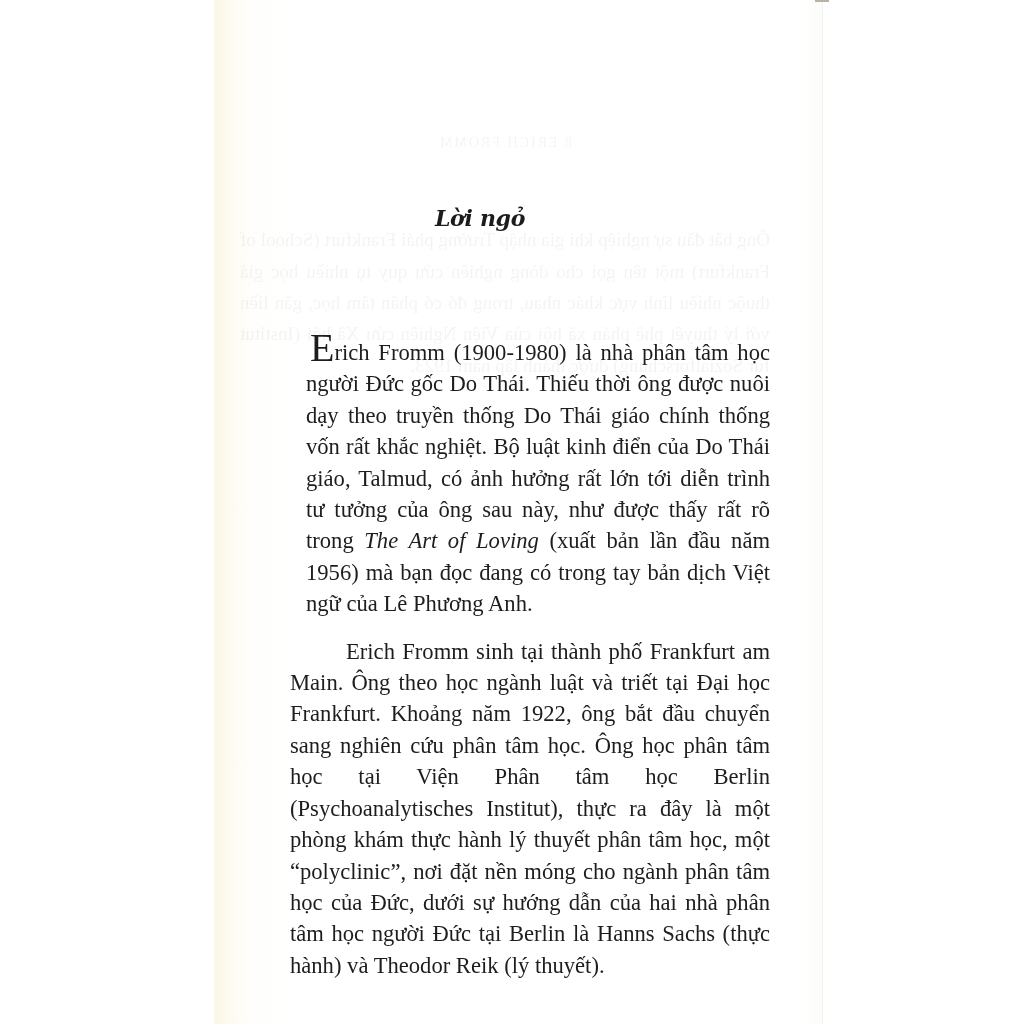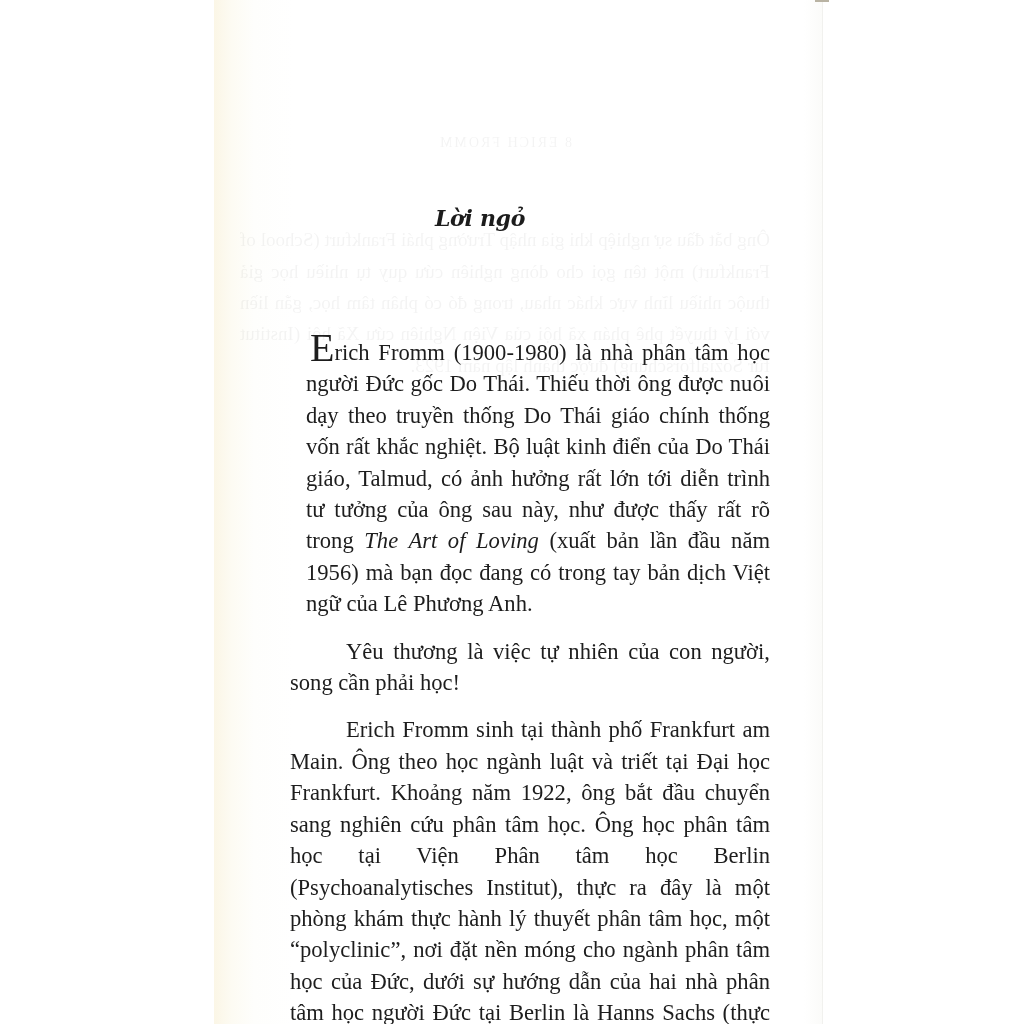--- a/index.html
+++ b/index.html
@@ -95,15 +95,14 @@
 
 <div class="ghost">
   <div style="text-align:center;margin-bottom:34px;font-size:14px;letter-spacing:2px;">8   ERICH FROMM</div>
   <div>Ông bắt đầu sự nghiệp khi gia nhập Trường phái Frankfurt (School of Frankfurt) một tên gọi cho dòng nghiên cứu quy tụ nhiều học giả thuộc nhiều lĩnh vực khác nhau, trong đó có phân tâm học, gắn liền với lý thuyết phê phán xã hội của Viện Nghiên cứu Xã hội (Institut für Sozialforschung) được thành lập năm 1923.</div>
 </div>
 
 <h1 class="title">Lời ngỏ</h1>
 
 <div class="body-text">
   <p class="first"><span class="dropcap">E</span><span>rich Fromm (1900-1980) là nhà phân tâm học người Đức gốc Do Thái. Thiếu thời ông được nuôi dạy theo truyền thống Do Thái giáo chính thống vốn rất khắc nghiệt. Bộ luật kinh điển của Do Thái giáo, Talmud, có ảnh hưởng rất lớn tới diễn trình tư tưởng của ông sau này, như được thấy rất rõ trong </span><span class="italic">The Art of Loving</span><span> (xuất bản lần đầu năm 1956) mà bạn đọc đang có trong tay bản dịch Việt ngữ của Lê Phương Anh.</span></p>
-  <p class="gap">Yêu thương là việc tự nhiên của con người, song cần phải học!</p>
   <p class="gap">Erich Fromm sinh tại thành phố Frankfurt am Main. Ông theo học ngành luật và triết tại Đại học Frankfurt. Khoảng năm 1922, ông bắt đầu chuyển sang nghiên cứu phân tâm học. Ông học phân tâm học tại Viện Phân tâm học Berlin (Psychoanalytisches Institut), thực ra đây là một phòng khám thực hành lý thuyết phân tâm học, một “polyclinic”, nơi đặt nền móng cho ngành phân tâm học của Đức, dưới sự hướng dẫn của hai nhà phân tâm học người Đức tại Berlin là Hanns Sachs (thực hành) và Theodor Reik (lý thuyết).</p>
 </div>
 
 </body></html>

